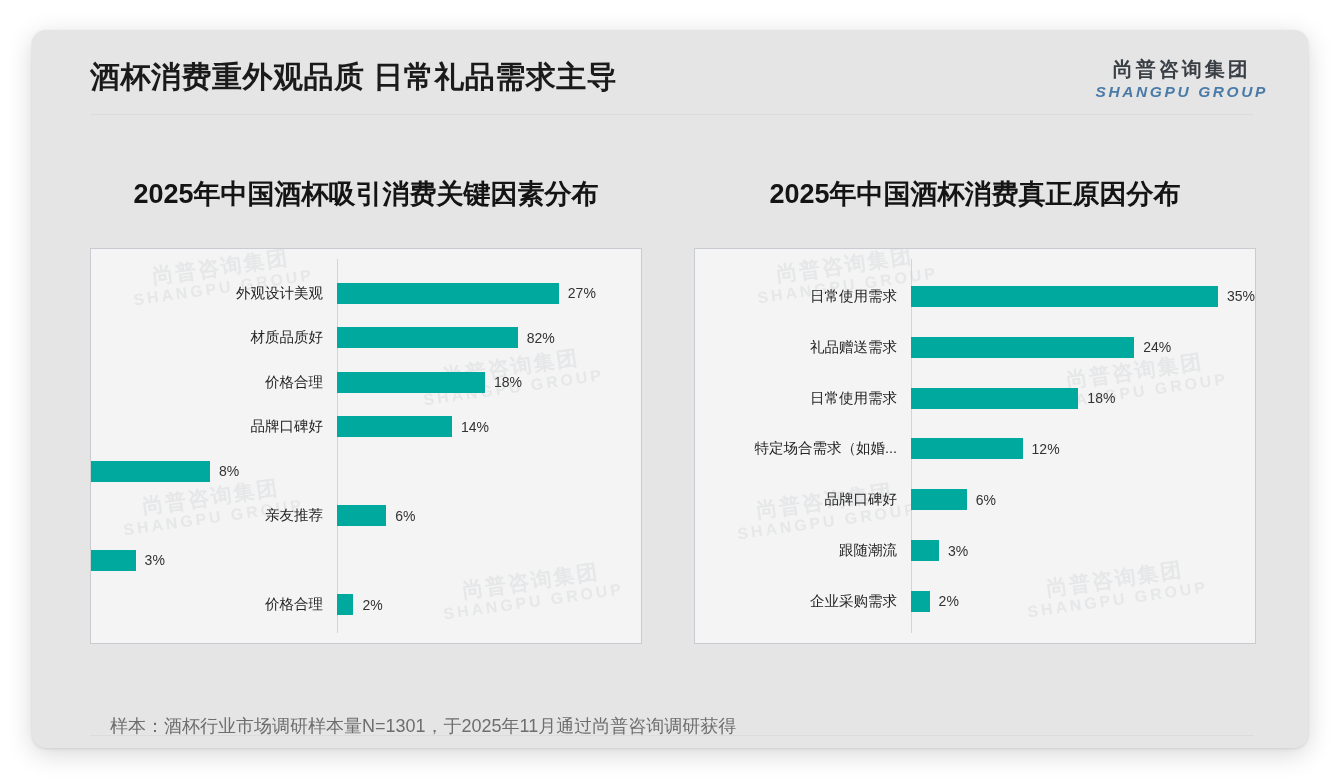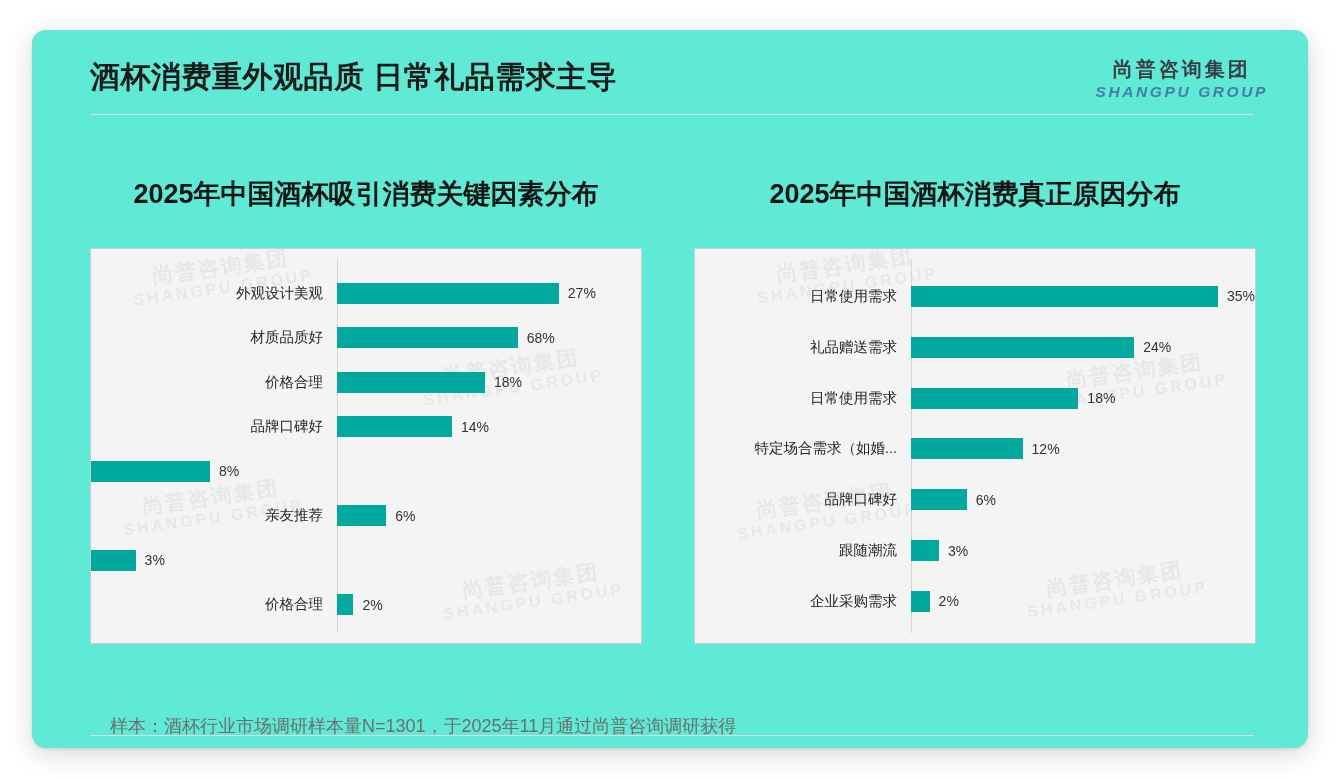--- a/index.html
+++ b/index.html
@@ -11,21 +11,21 @@
     font-family: "Liberation Sans", "DejaVu Sans", sans-serif;
     overflow: hidden;
   }
 
   .slide {
     position: absolute;
     left: 32px;
     top: 30px;
     width: 1276px;
     height: 718px;
-    background: #5eead4;
+    background: #e5e5e5;
     border-radius: 14px;
     box-shadow: 0 6px 26px rgba(0,0,0,0.16), 0 1px 3px rgba(0,0,0,0.10);
     overflow: hidden;
   }
 
   
   .header {
     position: absolute;
     left: 0; top: 0;
     width: 100%;
@@ -244,21 +244,21 @@
               <div class="cat-label">外观设计美观</div>
               <div class="bar-wrap">
                 <div class="bar" style="width: 72.973%; background: rgb(0, 169, 157);"></div>
                 <div class="bar-value">27%</div>
               </div>
             </div>
             <div class="row">
               <div class="cat-label">材质品质好</div>
               <div class="bar-wrap">
                 <div class="bar" style="width: 59.4595%; background: rgb(0, 169, 157);"></div>
-                <div class="bar-value">68%</div>
+                <div class="bar-value">82%</div>
               </div>
             </div>
             <div class="row">
               <div class="cat-label">价格合理</div>
               <div class="bar-wrap">
                 <div class="bar" style="width: 48.6486%; background: rgb(0, 169, 157);"></div>
                 <div class="bar-value">18%</div>
               </div>
             </div>
             <div class="row">

